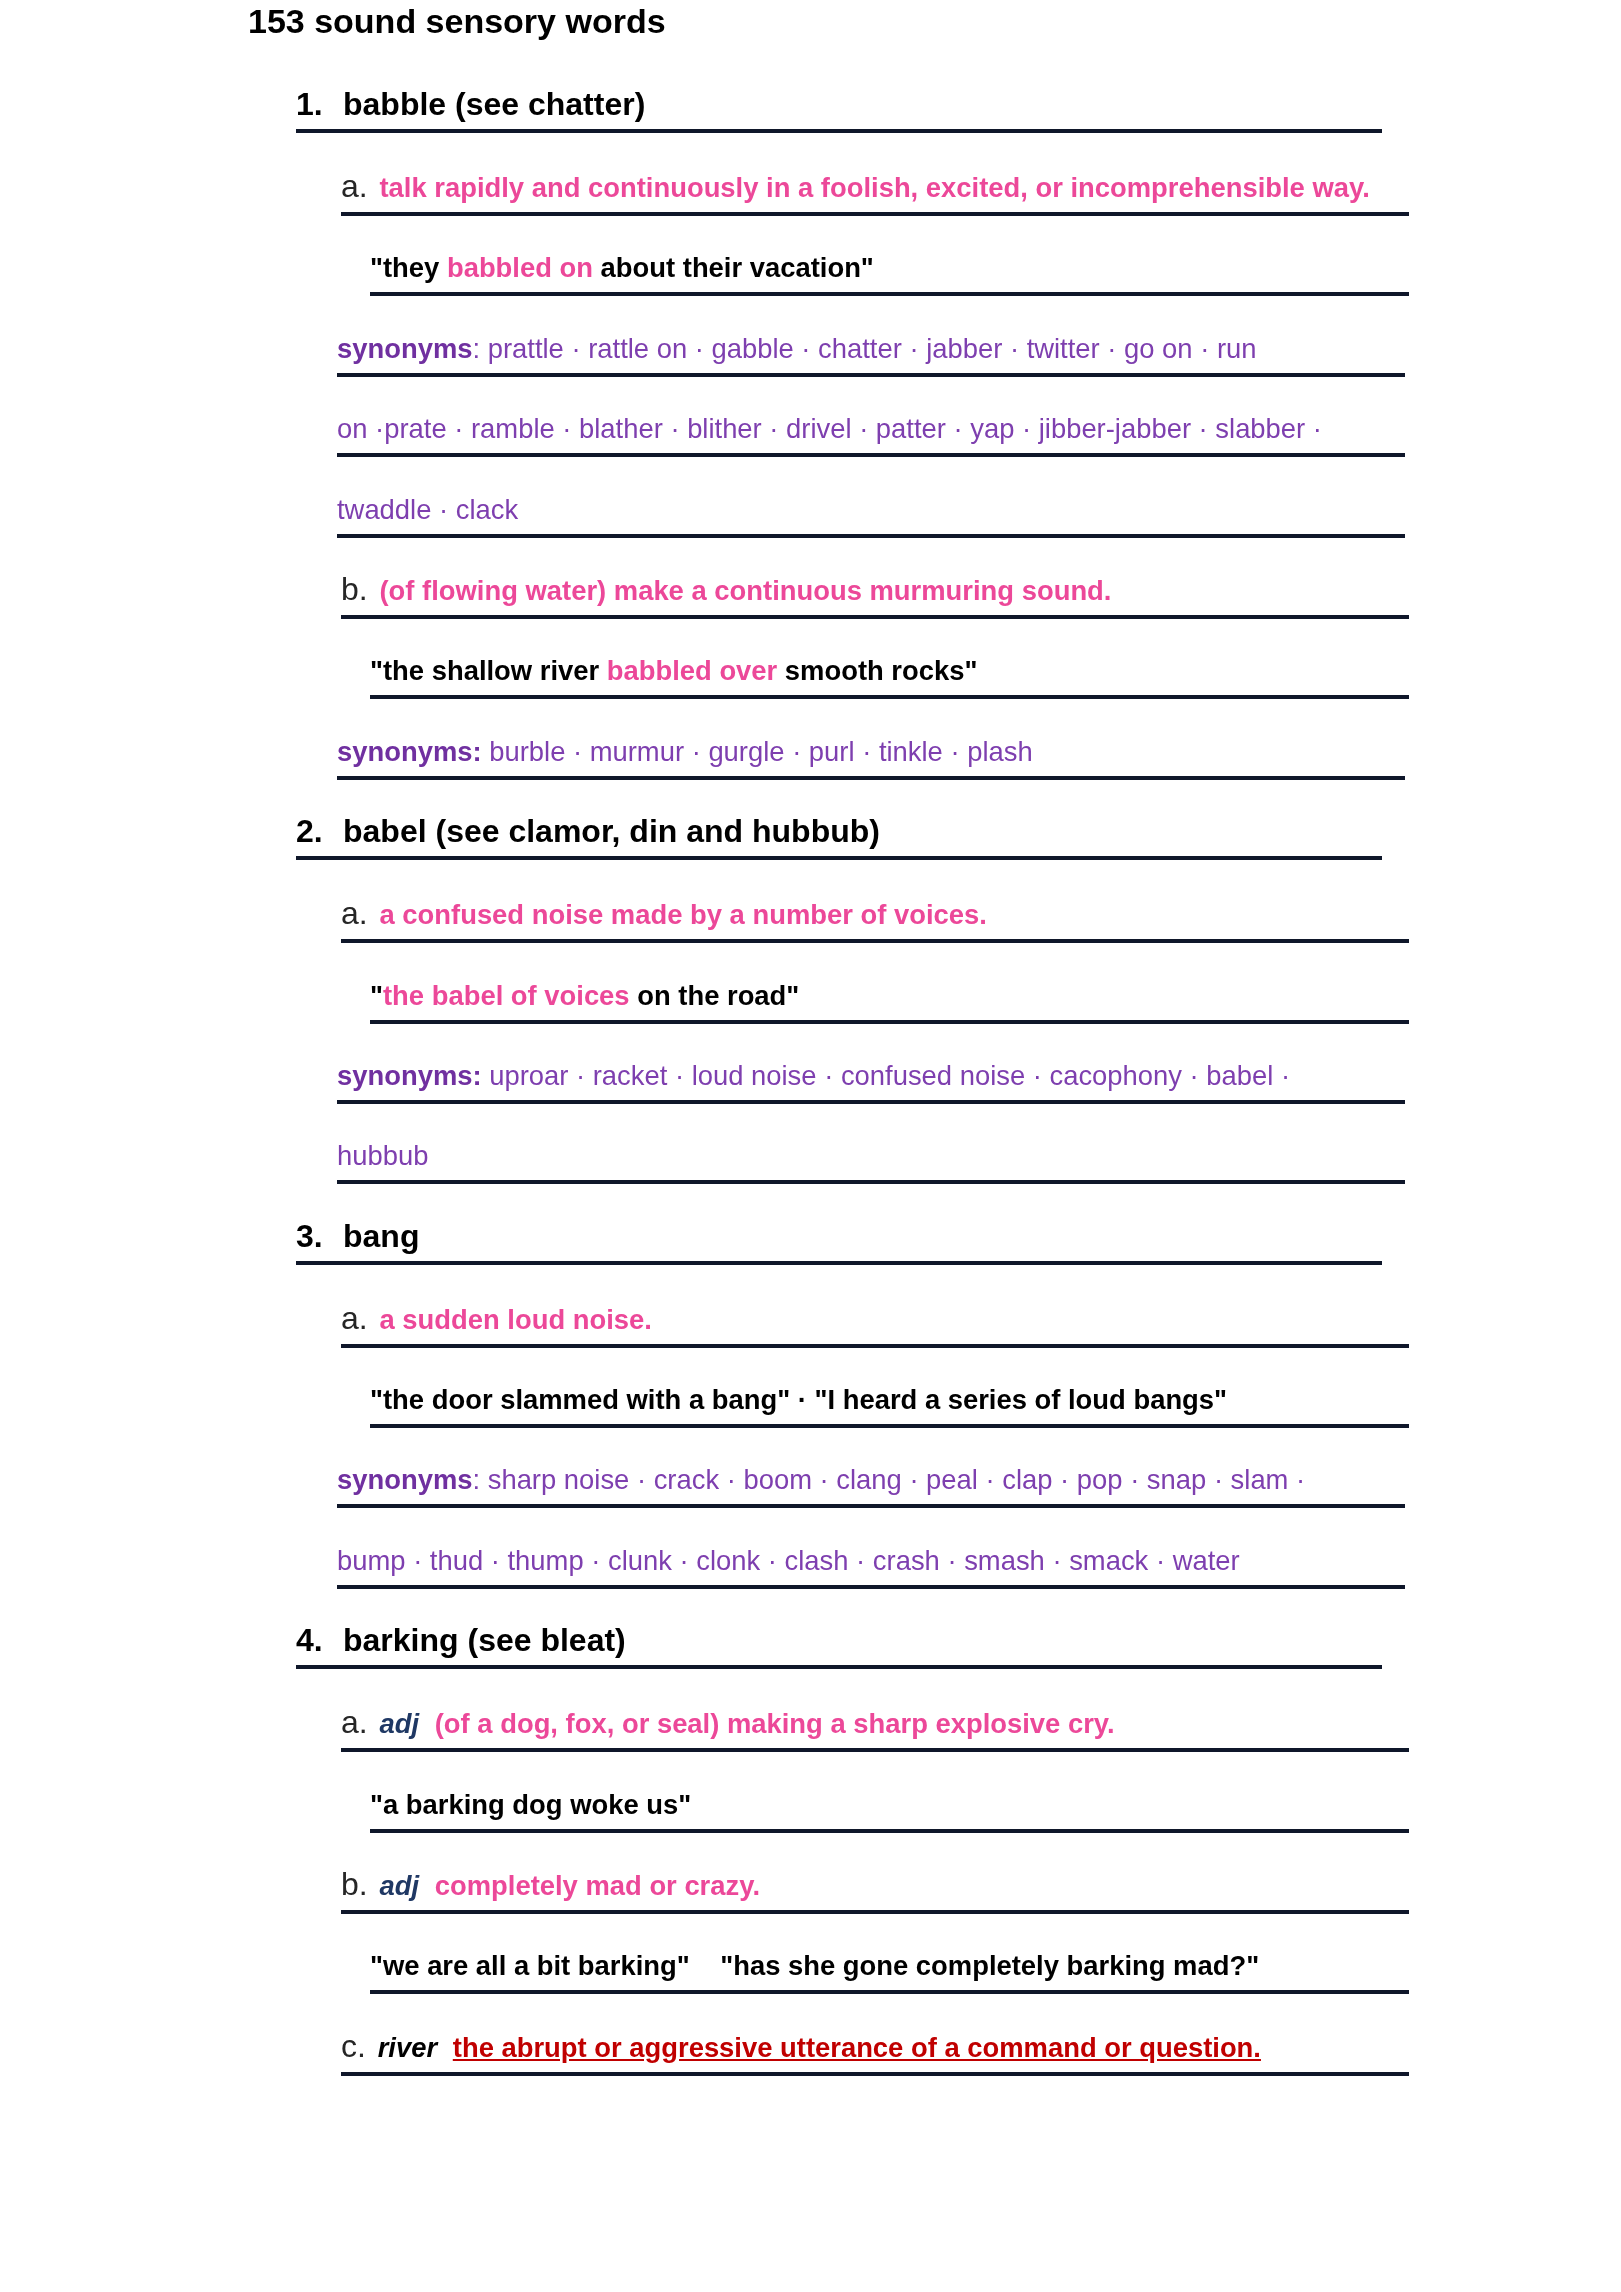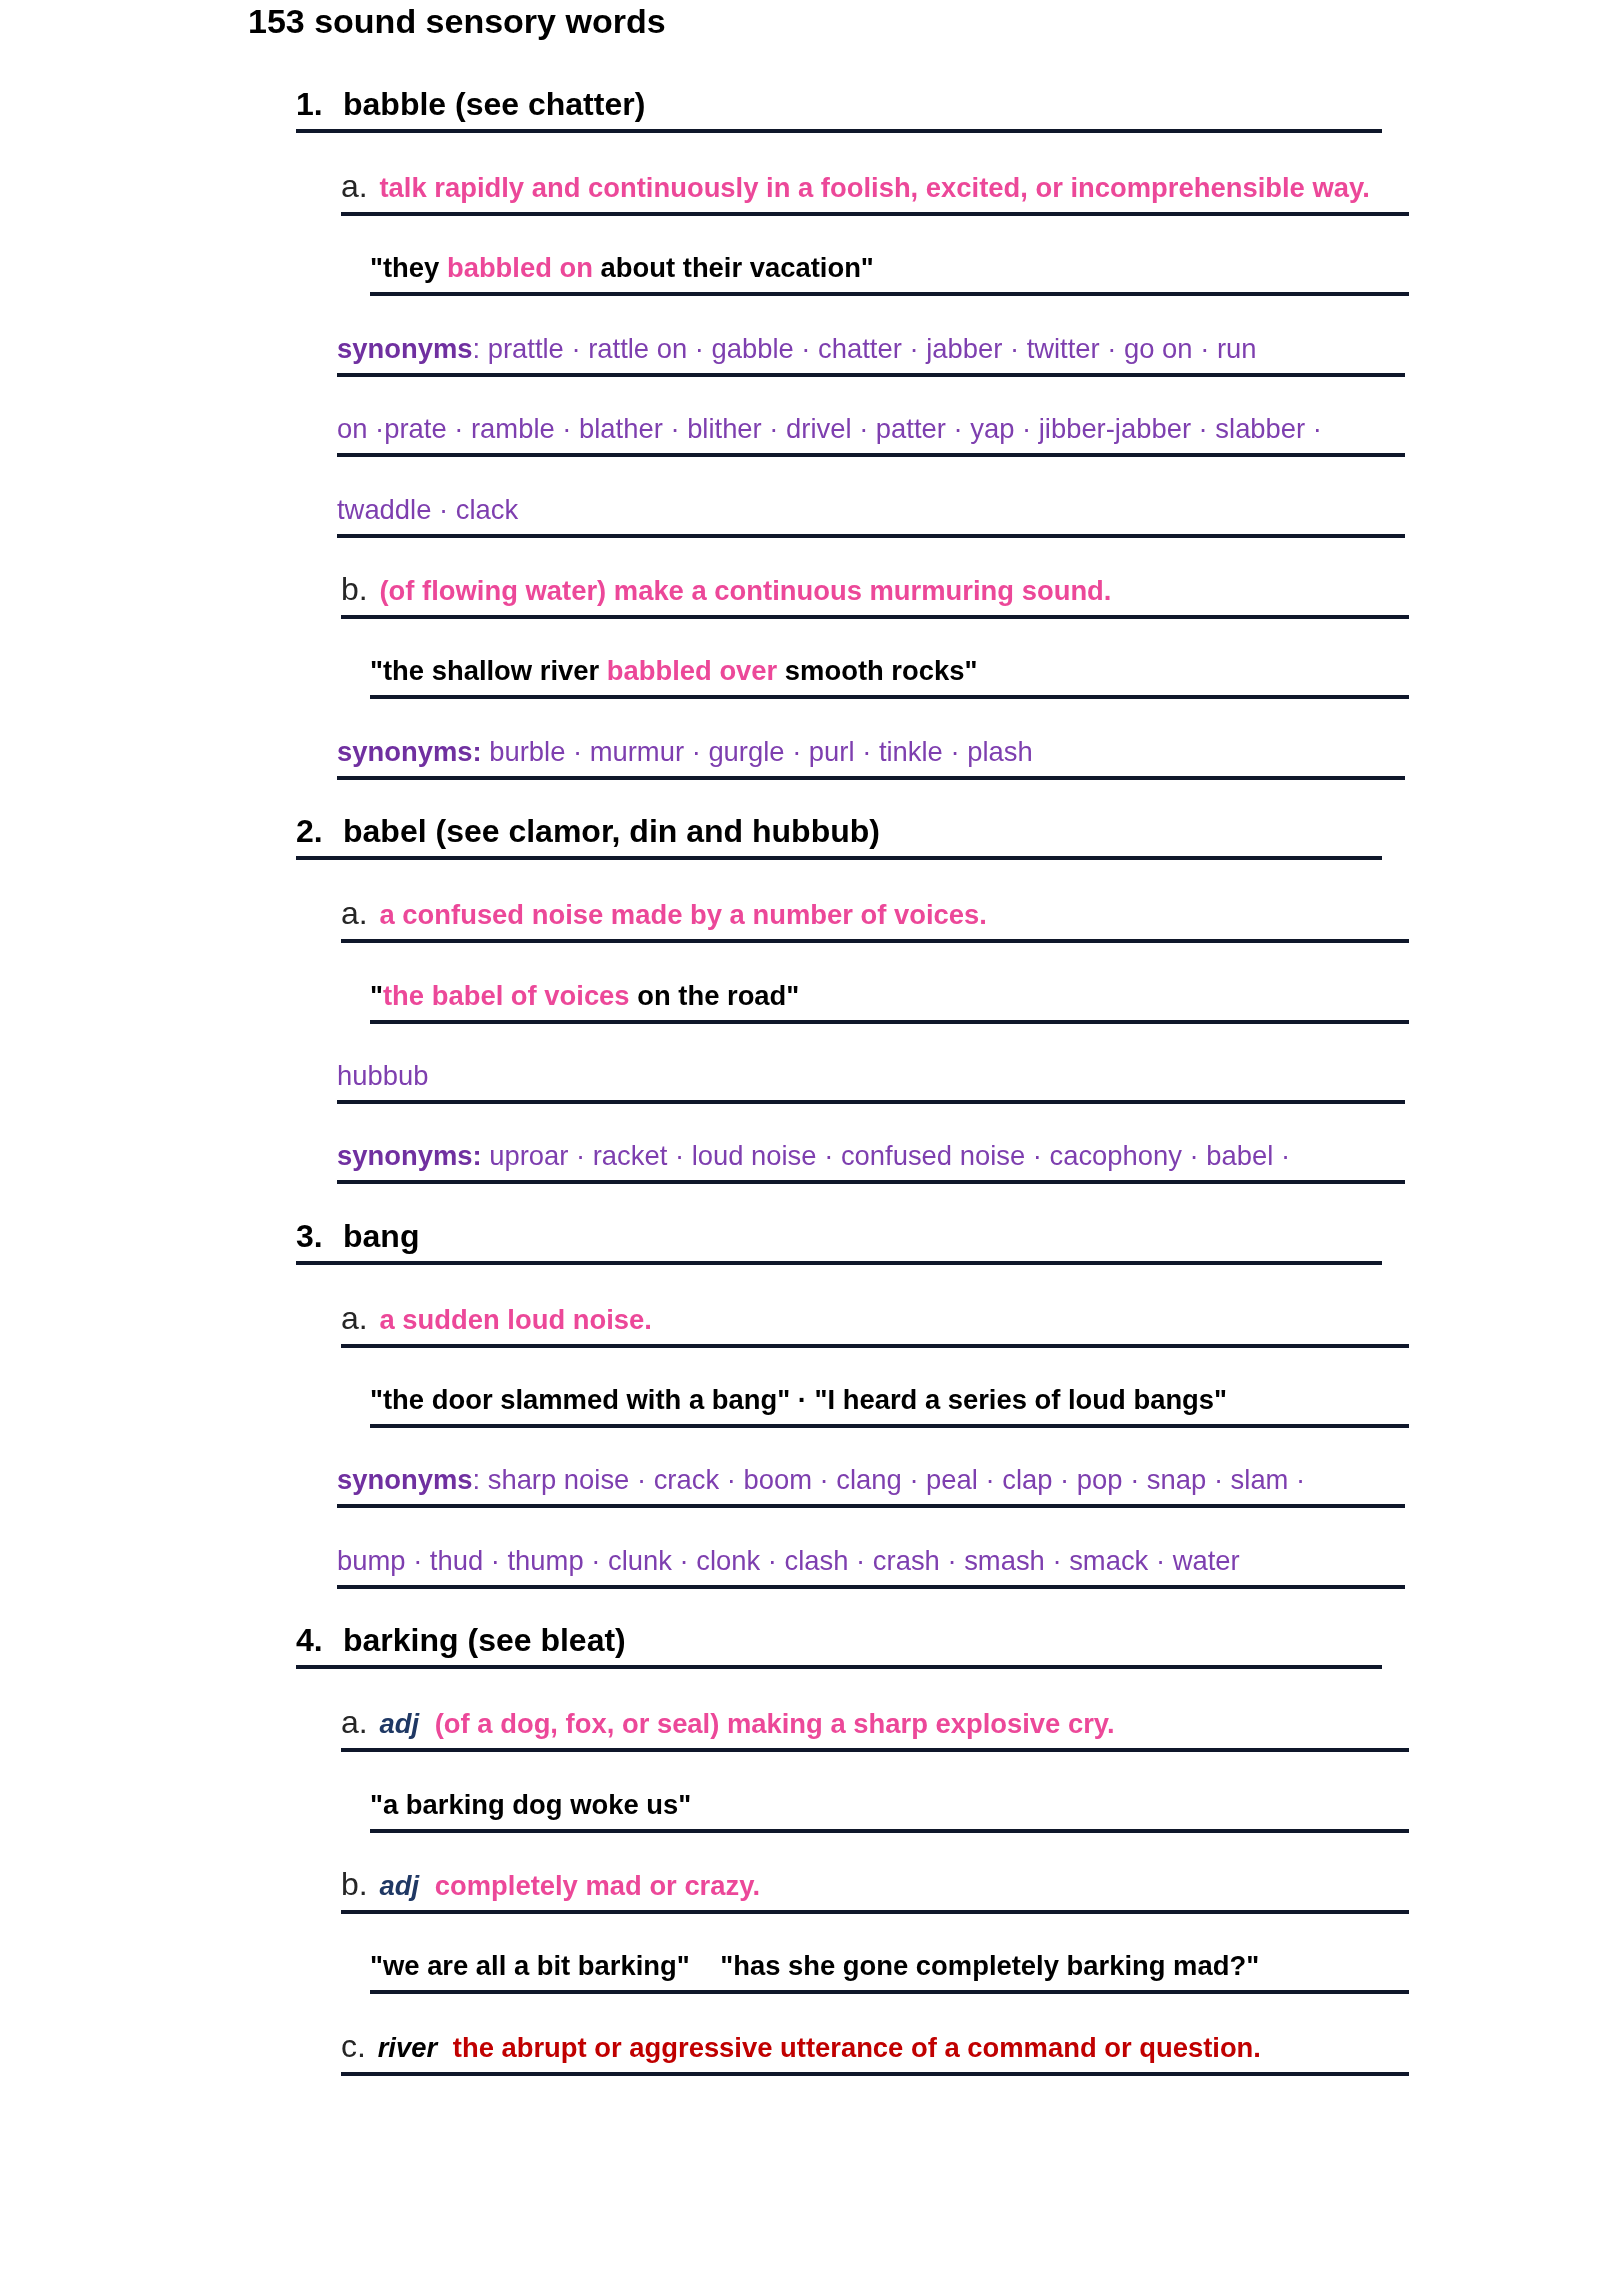--- a/index.html
+++ b/index.html
@@ -8,21 +8,21 @@
   .row{white-space:pre-wrap;line-height:49px;margin-bottom:27.4px;border-bottom:4px solid #0f172a;}
   .title{margin-left:248px;width:1134px;font-size:34px;font-weight:bold;color:#000;line-height:43px;margin-bottom:37px;border-bottom:none;}
   .head{margin-left:296px;width:1086px;font-size:32px;font-weight:bold;color:#000;margin-top:7.8px;margin-bottom:29px;}
   .head .num{display:inline-block;min-width:47px;}
   .def{margin-left:341px;width:1068px;font-size:27.4px;font-weight:bold;}
   .letter{font-size:32px;font-weight:400;color:#262626;margin-right:11.8px;}
   .pos{font-style:italic;font-weight:bold;margin-right:15.7px;}
   .quote{margin-left:370px;width:1039px;font-size:27.4px;font-weight:bold;color:#000;}
   .syn{margin-left:337px;width:1068px;font-size:27.4px;color:#7E3FAF;}
   .c-orange{color:#ec4899;}
-  .c-red{color:#C00000;}
+  .c-red{color:#C00000;text-decoration:underline;}
   .c-navy{color:#1F3864;}
   .c-black{color:#000000;}
   .c-purple{color:#7E3FAF;}
   .c-purple-bold{color:#7030A0;font-weight:bold;}
 </style>
 </head>
 <body>
 
 <div class="page">
   <div class="row title">153 sound sensory words</div>
@@ -32,22 +32,22 @@
       <div class="row quote"><span class="seg c-black">"they </span><span class="seg c-orange">babbled on</span><span class="seg c-black"> about their vacation"</span></div>
       <div class="row syn"><span class="seg c-purple-bold">synonyms</span><span class="seg c-purple">: prattle · rattle on · gabble · chatter · jabber · twitter · go on · run</span></div>
       <div class="row syn"><span class="seg c-purple">on ·prate · ramble · blather · blither · drivel · patter · yap · jibber-jabber · slabber ·</span></div>
       <div class="row syn"><span class="seg c-purple">twaddle · clack</span></div>
       <div class="row def"><span class="letter">b.</span><span class="seg c-orange">(of flowing water) make a continuous murmuring sound.</span></div>
       <div class="row quote"><span class="seg c-black">"the shallow river </span><span class="seg c-orange">babbled over</span><span class="seg c-black"> smooth rocks"</span></div>
       <div class="row syn"><span class="seg c-purple-bold">synonyms:</span><span class="seg c-purple"> burble · murmur · gurgle · purl · tinkle · plash</span></div>
       <div class="row head"><span class="num">2.</span><span>babel (see clamor, din and hubbub)</span></div>
       <div class="row def"><span class="letter">a.</span><span class="seg c-orange">a confused noise made by a number of voices.</span></div>
       <div class="row quote"><span class="seg c-black">"</span><span class="seg c-orange">the babel of voices</span><span class="seg c-black"> on the road"</span></div>
+      <div class="row syn"><span class="seg c-purple-bold">synonyms:</span><span class="seg c-purple"> uproar · racket · loud noise · confused noise · cacophony · babel ·</span></div>
       <div class="row syn"><span class="seg c-purple">hubbub</span></div>
-      <div class="row syn"><span class="seg c-purple-bold">synonyms:</span><span class="seg c-purple"> uproar · racket · loud noise · confused noise · cacophony · babel ·</span></div>
       <div class="row head"><span class="num">3.</span><span>bang</span></div>
       <div class="row def"><span class="letter">a.</span><span class="seg c-orange">a sudden loud noise.</span></div>
       <div class="row quote"><span class="seg c-black">"the door slammed with a bang" · "I heard a series of loud bangs"</span></div>
       <div class="row syn"><span class="seg c-purple-bold">synonyms</span><span class="seg c-purple">: sharp noise · crack · boom · clang · peal · clap · pop · snap · slam ·</span></div>
       <div class="row syn"><span class="seg c-purple">bump · thud · thump · clunk · clonk · clash · crash · smash · smack · water</span></div>
       <div class="row head"><span class="num">4.</span><span>barking (see bleat)</span></div>
       <div class="row def"><span class="letter">a.</span><span class="pos c-navy">adj</span><span class="seg c-orange">(of a dog, fox, or seal) making a sharp explosive cry.</span></div>
       <div class="row quote"><span class="seg c-black">"a barking dog woke us"</span></div>
       <div class="row def"><span class="letter">b.</span><span class="pos c-navy">adj</span><span class="seg c-orange">completely mad or crazy.</span></div>
       <div class="row quote"><span class="seg c-black">"we are all a bit barking"    "has she gone completely barking mad?"</span></div>

